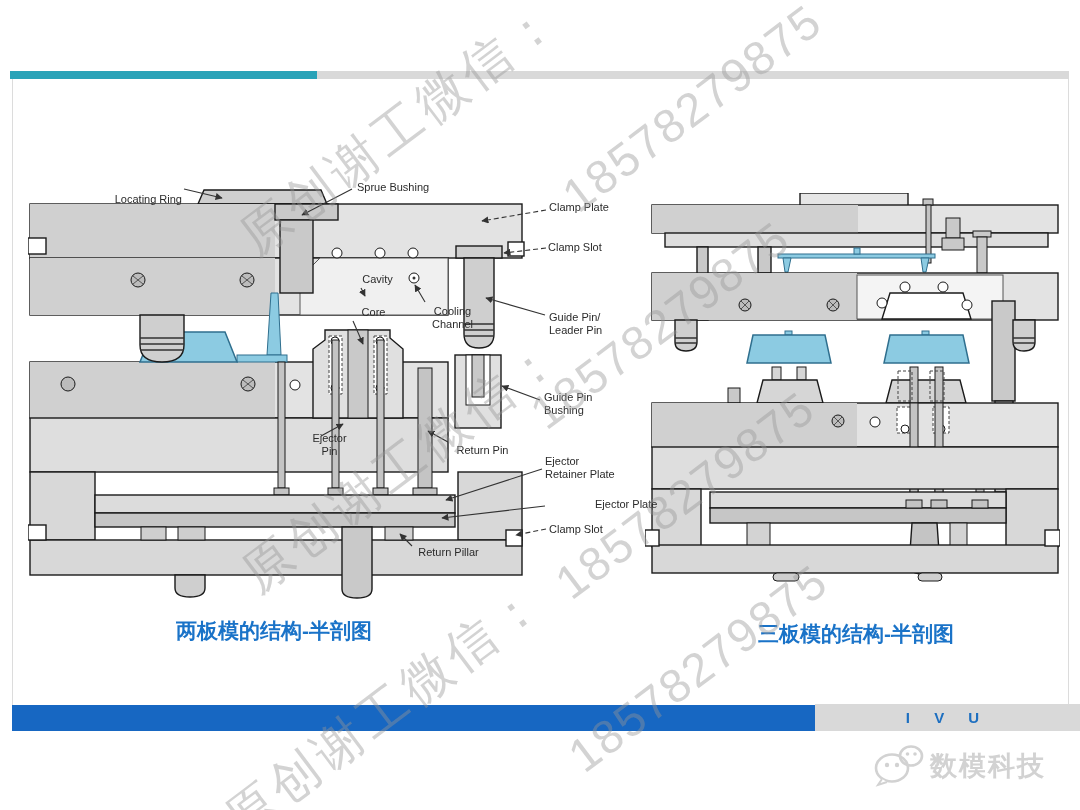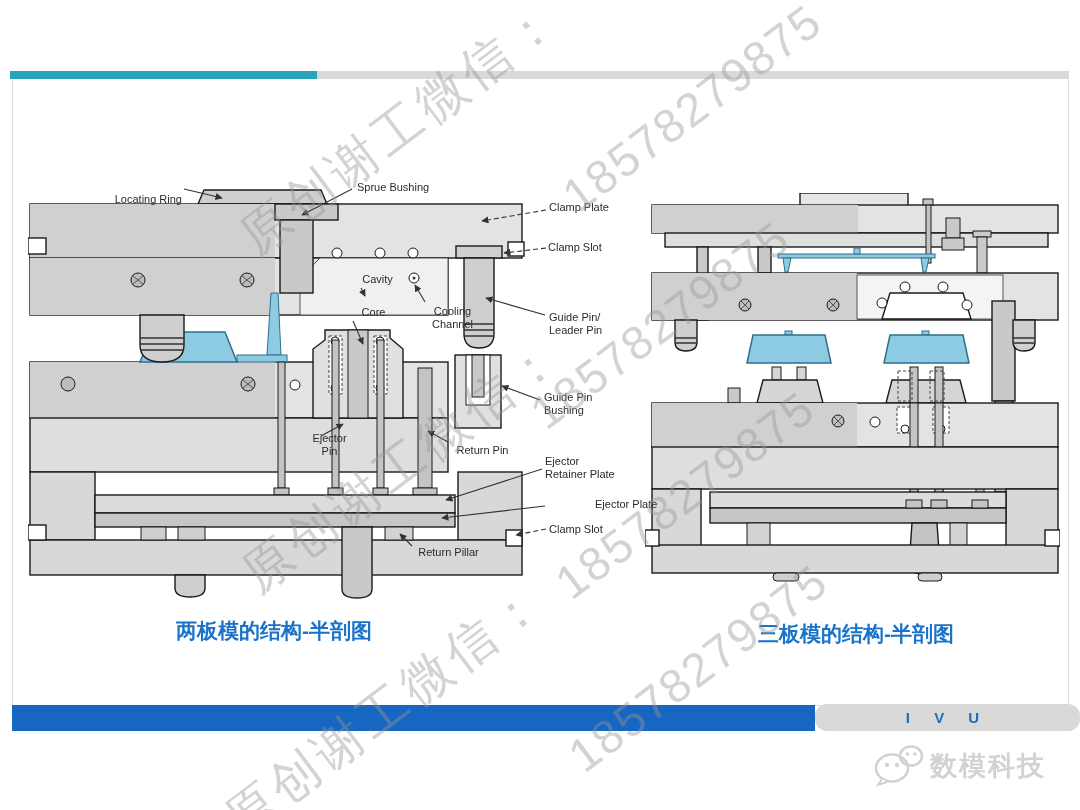--- a/index.html
+++ b/index.html
@@ -6,21 +6,21 @@
   .slide{position:relative;width:1080px;height:810px;background:#fff;overflow:hidden;
          font-family:"Liberation Sans","DejaVu Sans",sans-serif;}
   
   .bar{position:absolute;height:8px;top:71px;}
   .bar.teal{left:10px;width:307px;background:#29a3b8;}
   .bar.gray{left:317px;width:752px;background:#d9d9d9;}
   .frame{position:absolute;left:12px;top:79px;width:1055px;height:626px;
          border:1px solid #dcdcdc;border-top:none;}
   .bbar-blue{position:absolute;left:12px;top:705px;width:803px;height:26px;background:#1767c2;}
   .bbar-gray{position:absolute;left:815px;top:704px;width:265px;height:27px;background:#d9d9d9;
-             display:flex;align-items:center;justify-content:center;border-radius:12px;}
+             display:flex;align-items:center;justify-content:center;}
   .ivu{color:#1d6fc0;font-weight:bold;font-size:15px;letter-spacing:10px;}
   
   .wm{position:absolute;white-space:nowrap;color:rgba(150,150,150,.42);
       transform:translate(-50%,-50%) rotate(-37deg);pointer-events:none;z-index:30;}
   .wm.cn{font-size:50px;letter-spacing:5px;}
   .wm.num{font-size:47px;letter-spacing:2px;}
   
   .lbl{position:absolute;font-size:11px;line-height:13px;color:#2b2b2b;white-space:nowrap;z-index:5;}
   .lbl.r{transform:translateX(-100%);text-align:right;margin-top:12px;}
   .lbl.c{transform:translateX(-50%);text-align:center;padding-left:39px;}

